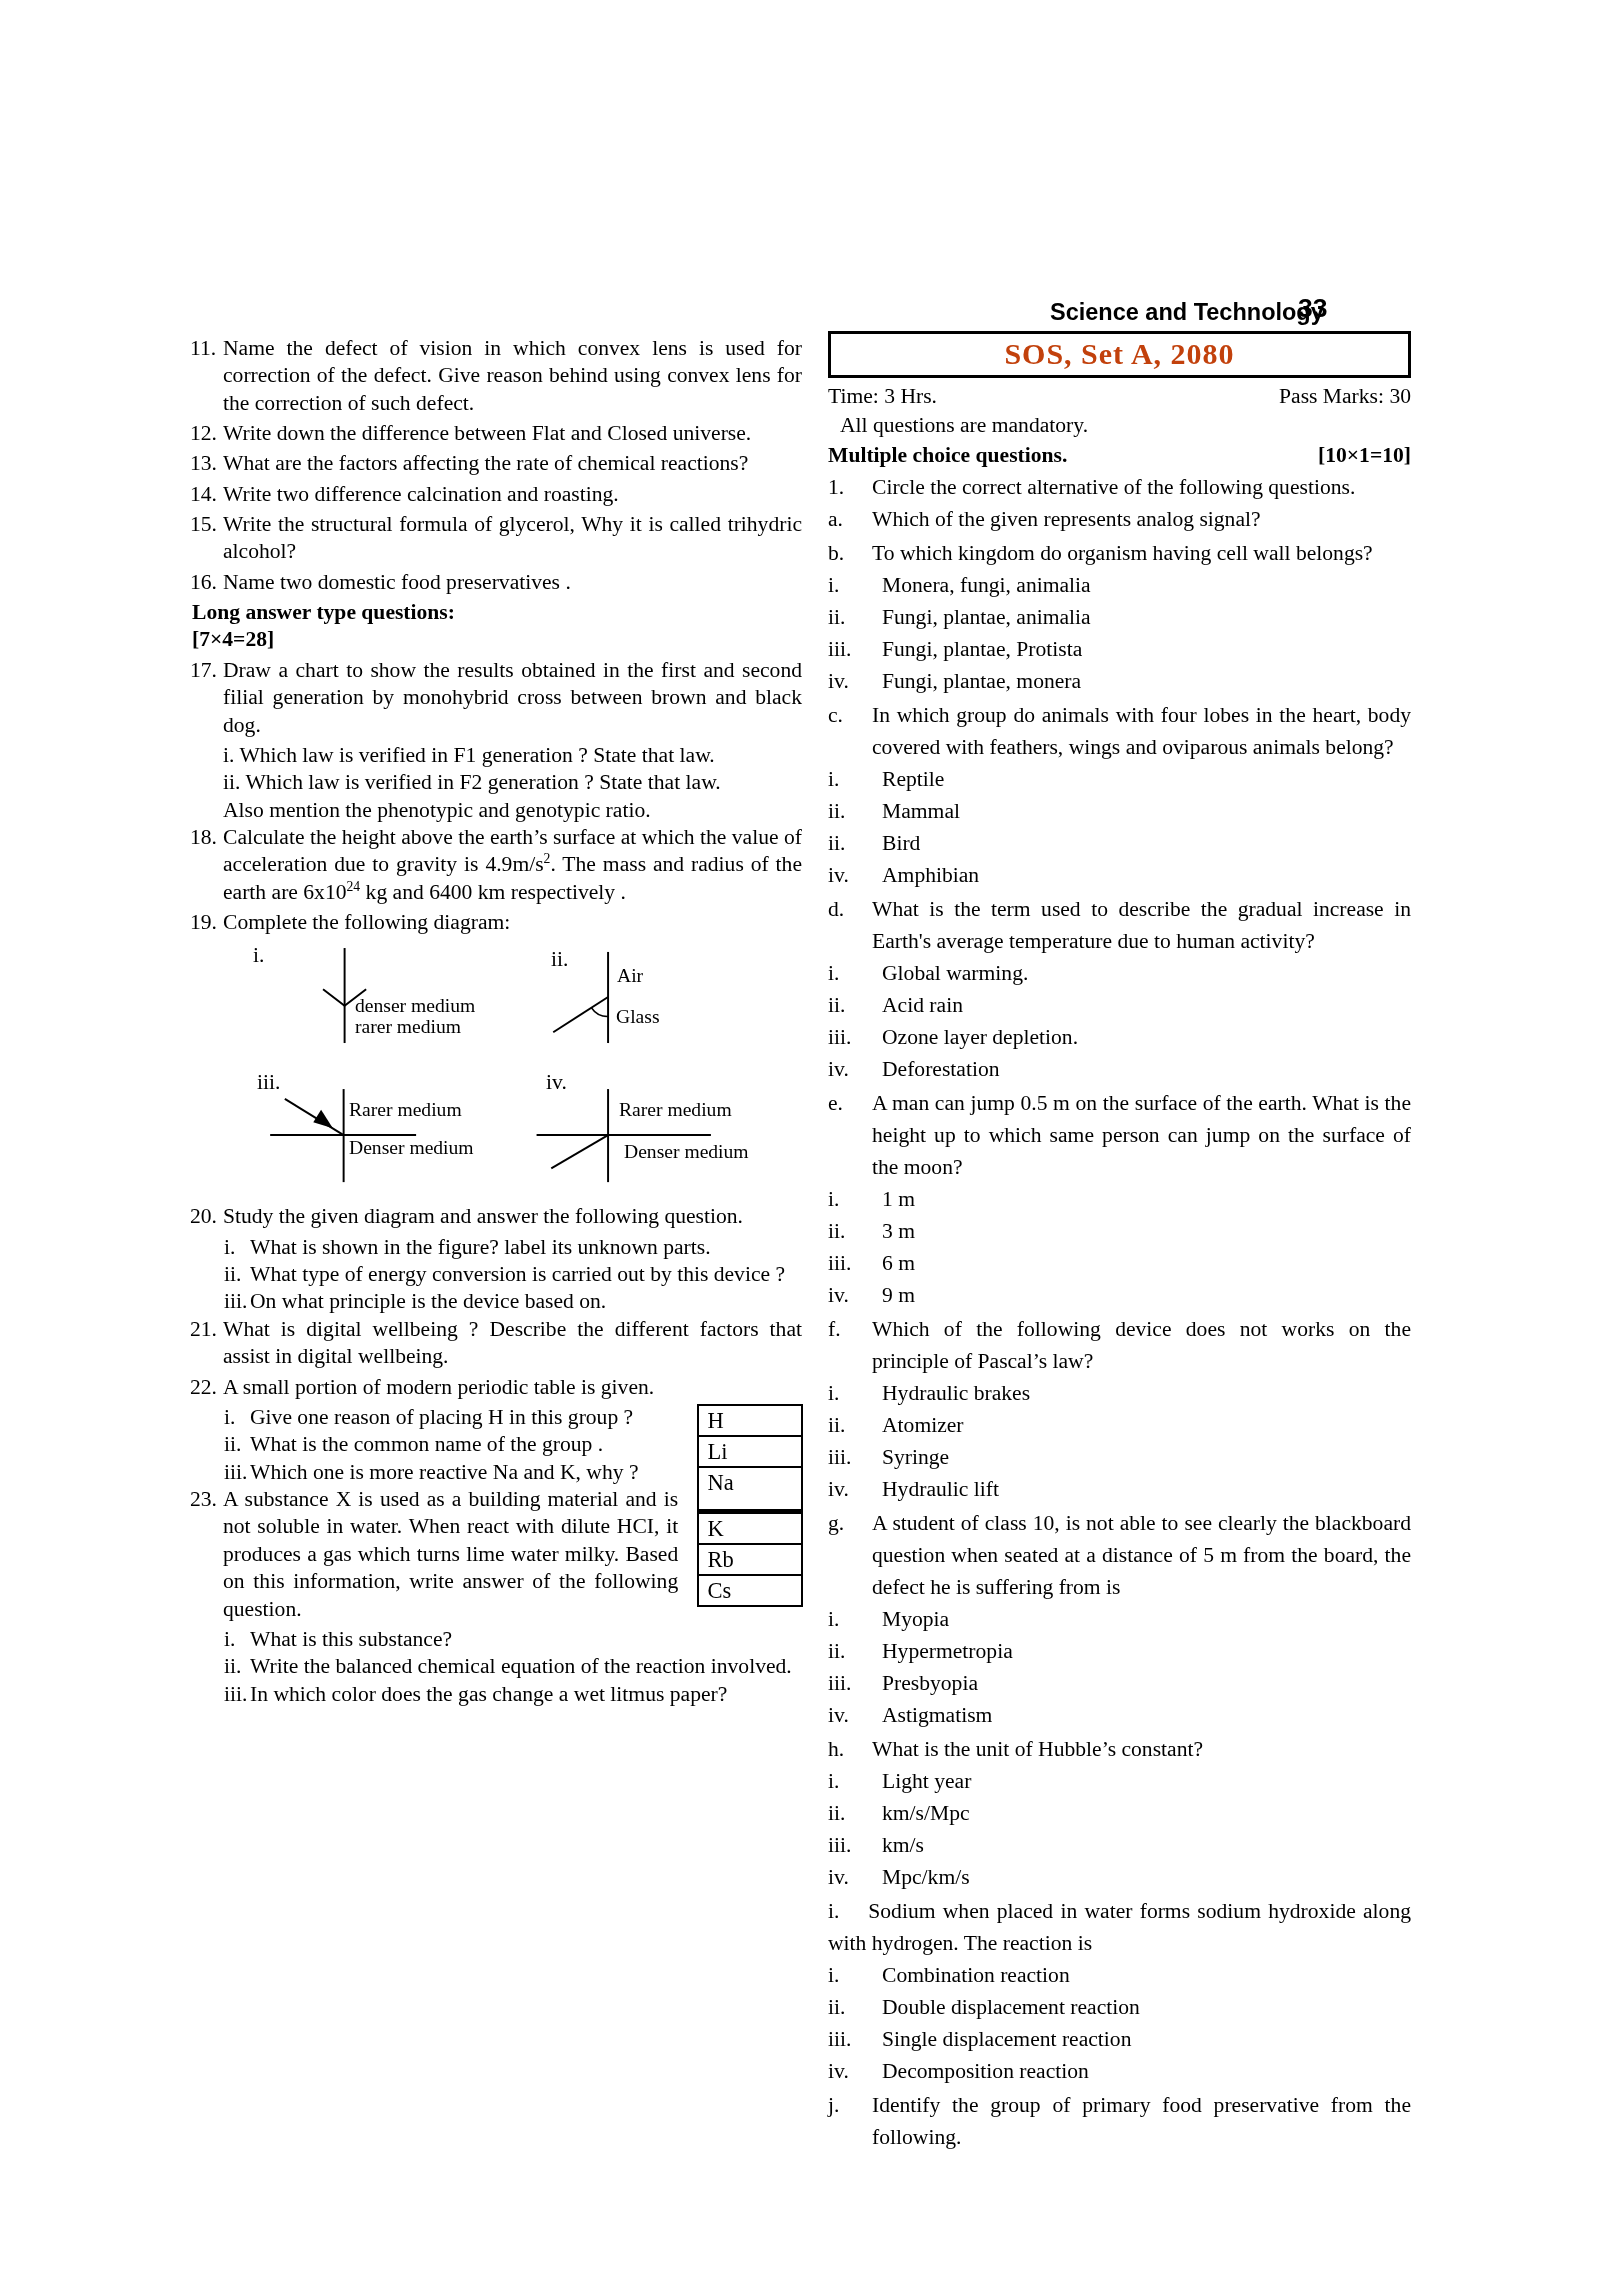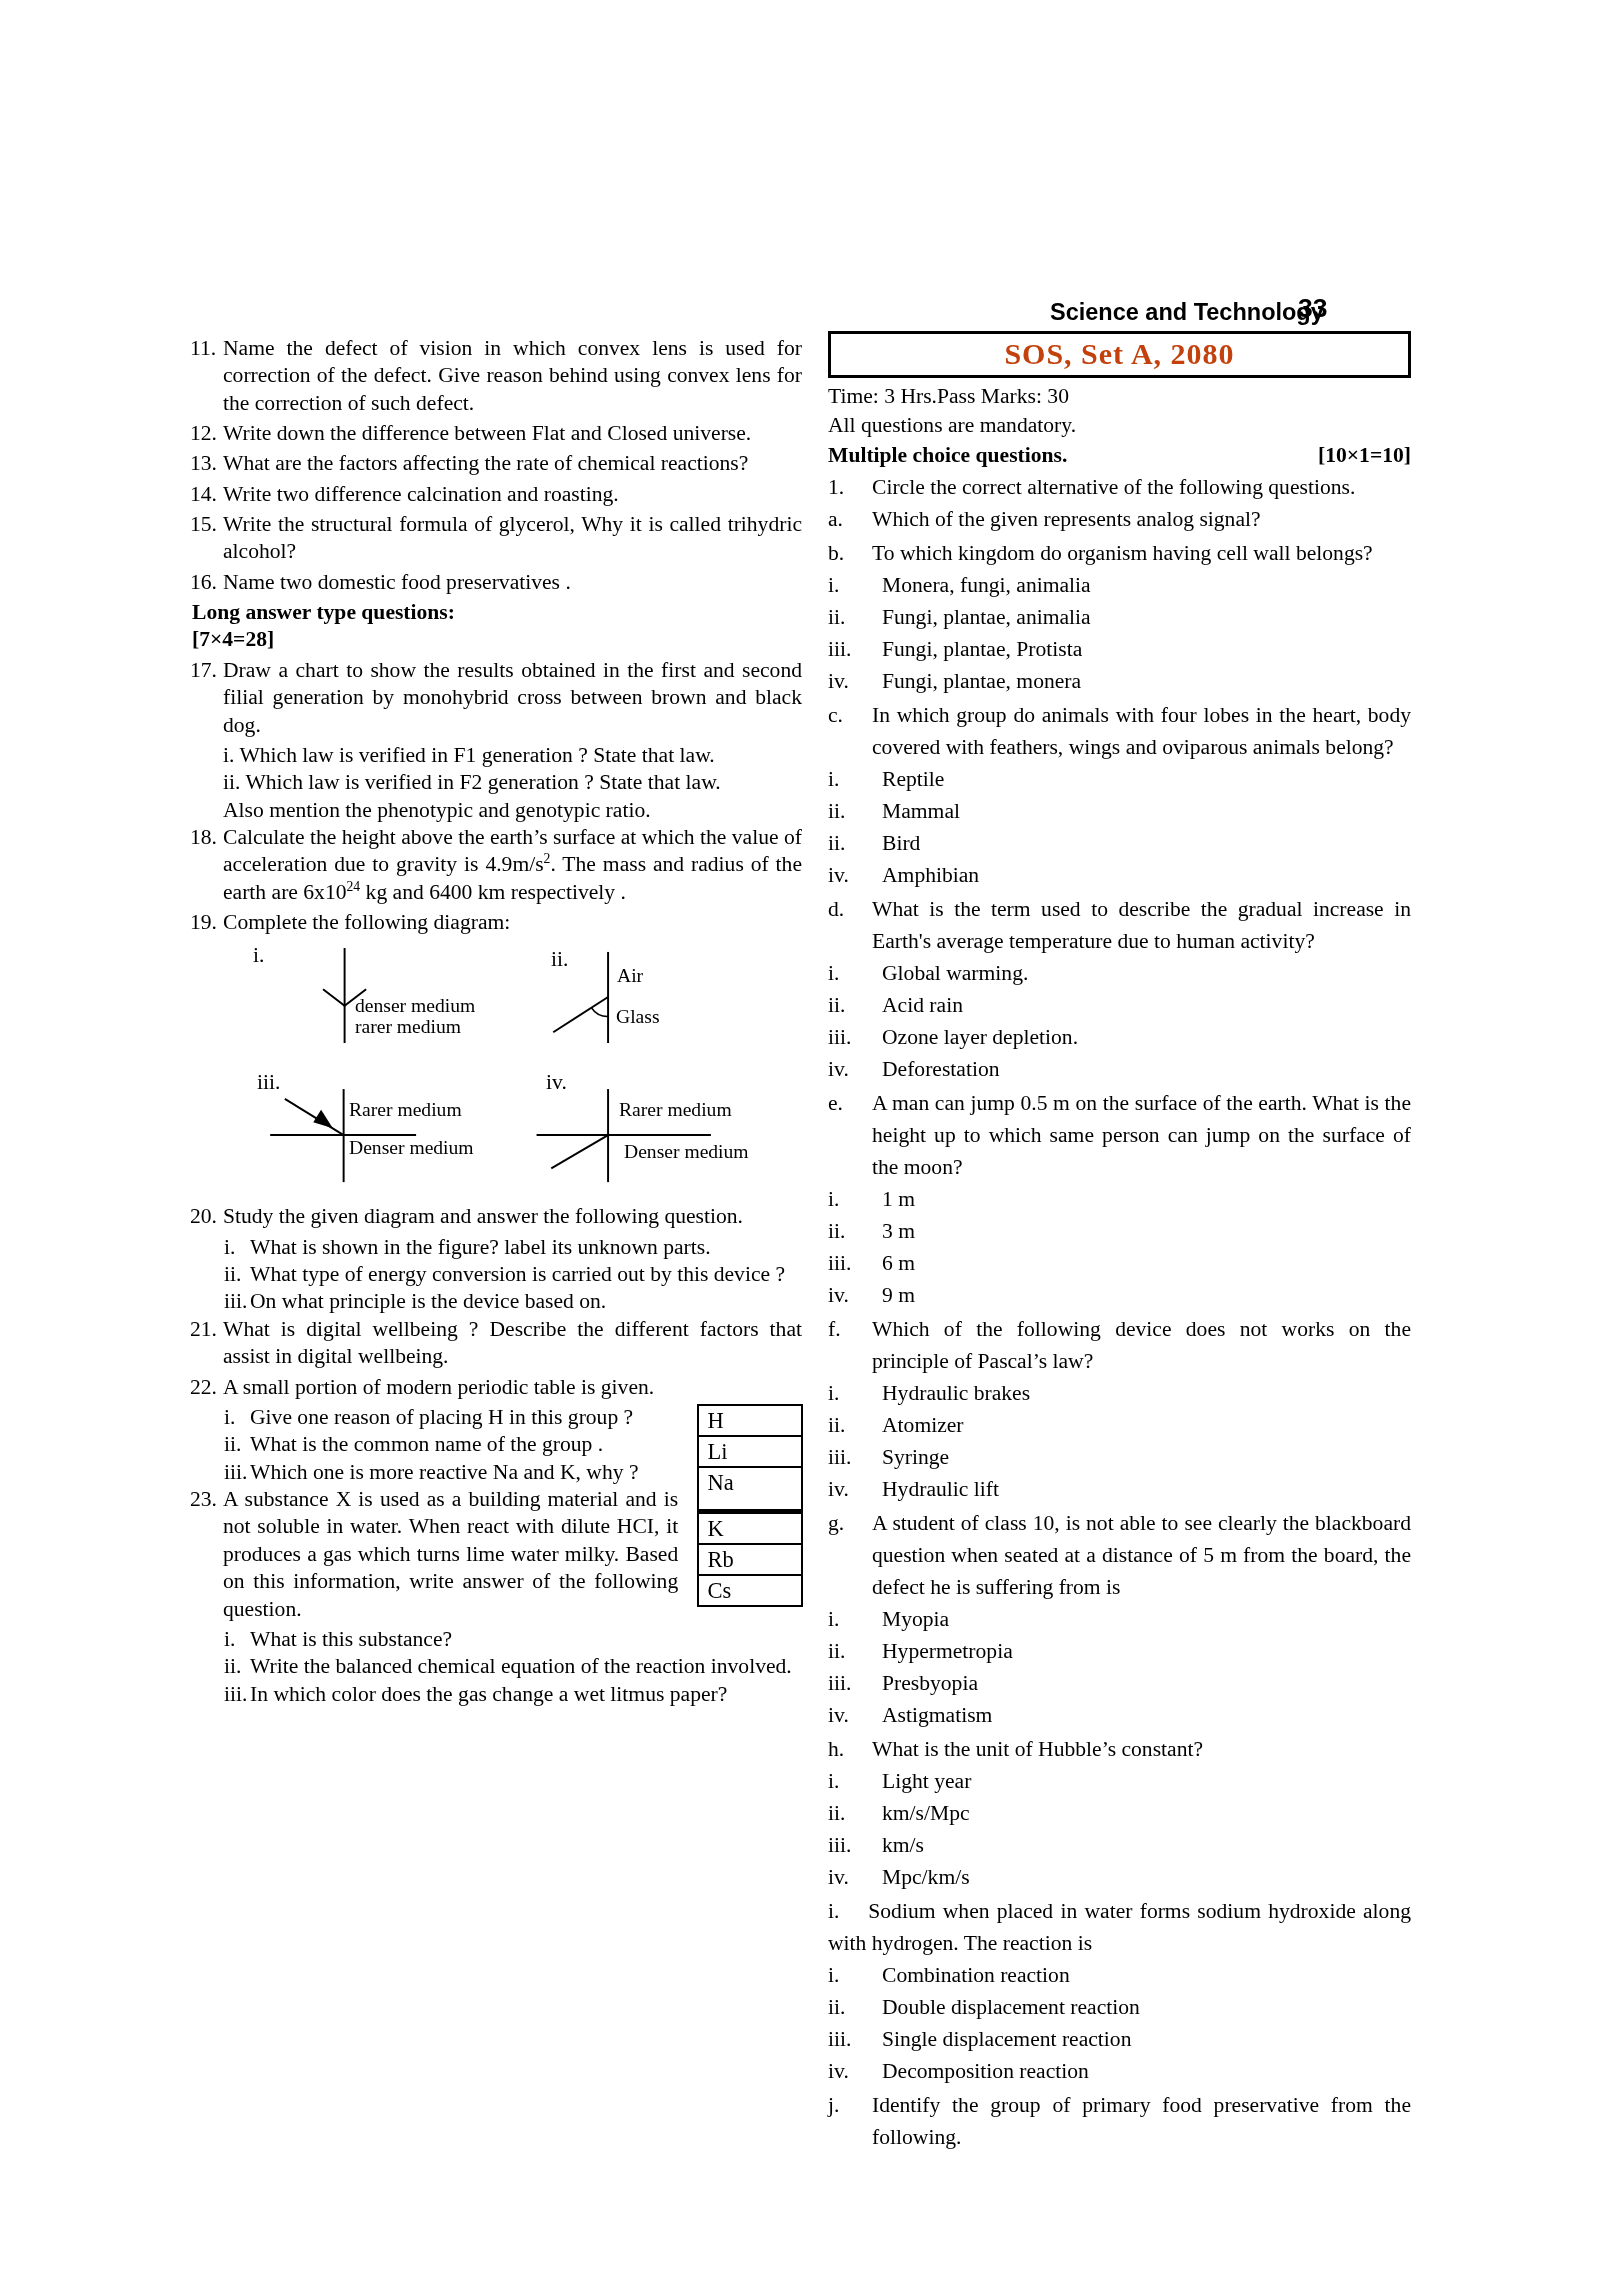--- a/index.html
+++ b/index.html
@@ -37,22 +37,22 @@
   .pcell { border-bottom:2px solid #000; height:29px; line-height:30px; padding-left:8.8px; font-size:22.5px; }
   .pcell.na { height:41px; border-bottom-width:5.9px; }
   .pcell.last { border-bottom:none; }
 
   
   .rc-title { position:relative; height:37px; font-family:"Liberation Sans", sans-serif; font-weight:bold; }
   .rc-title .t1 { position:absolute; left:222px; top:5.9px; font-size:23.5px; }
   .rc-title .t2 { position:absolute; left:470px; top:2px; font-size:26.5px; }
   .sos { border:3.9px solid #000; height:41px; margin-top:3.9px; display:flex; align-items:center; justify-content:center;
          font-weight:bold; font-size:30px; color:#c2410c; letter-spacing:1px; }
-  .tmline { display:flex; justify-content:flex-start; margin-top:3.9px; height:29px; line-height:29px; }
-  .mand { height:29px; line-height:29px; }
+  .tmline { display:flex; justify-content:space-between; margin-top:3.9px; height:29px; line-height:29px; }
+  .mand { height:29px; line-height:29px;margin-left:12px; }
   .grp { text-align:center; font-weight:bold; height:29px; line-height:29px; }
   .mcqh { display:flex; justify-content:space-between; font-weight:bold; height:31px; line-height:31px; }
 
   
   .q { margin-bottom:2px; }
   .qline { position:relative; padding-left:44px; text-align:justify; }
   .qline .ql { position:absolute; left:0; top:0; }
   .qline.nohang { padding-left:0; }
   .qline.nohang .ql { position:static; display:inline-block; width:33px; }
   .opts .on { display:inline-block; width:54px; }

